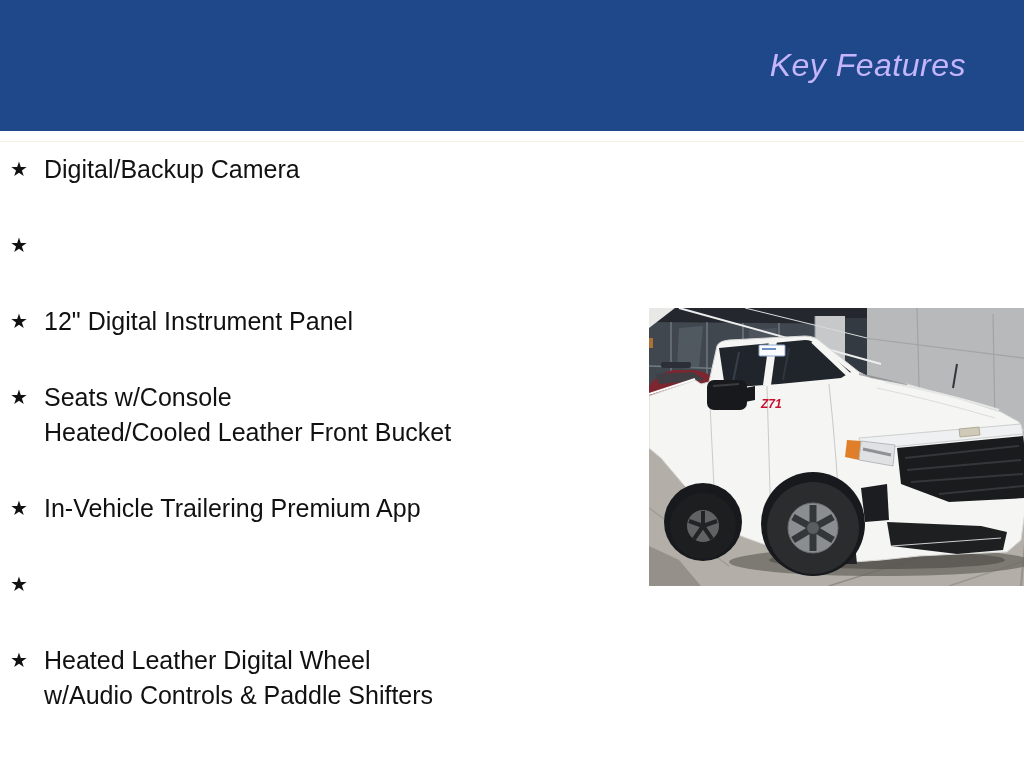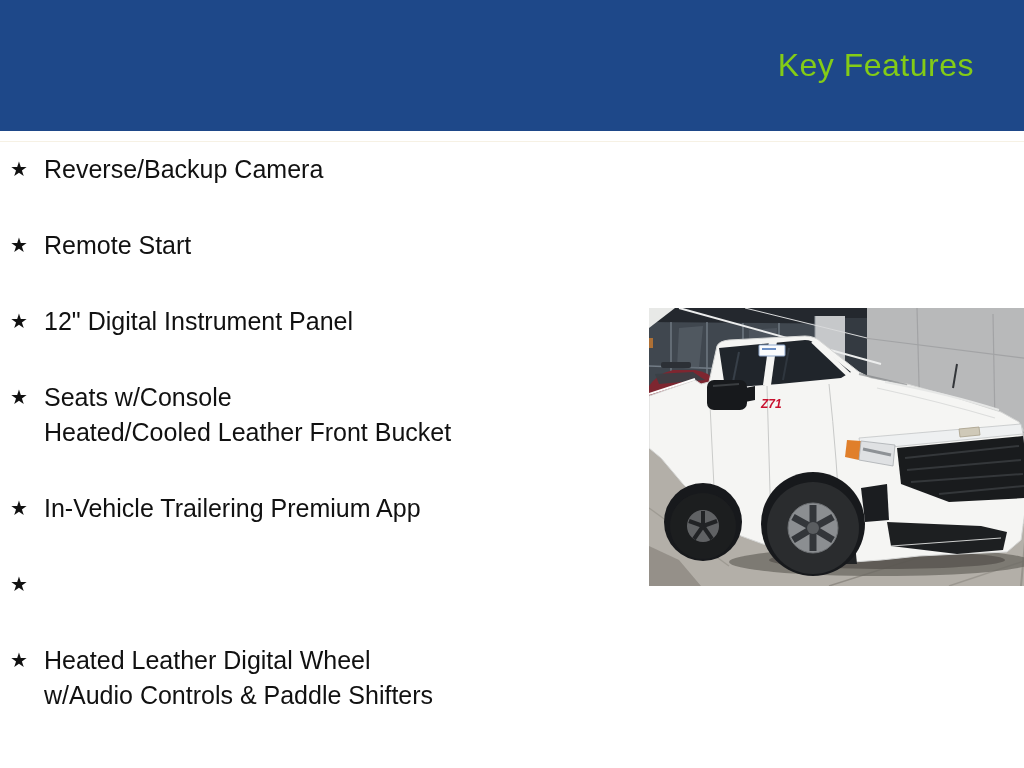--- a/index.html
+++ b/index.html
@@ -4,22 +4,22 @@
 <style>
   html,body{margin:0;padding:0;}
   body{width:1024px;height:768px;overflow:hidden;background:#ffffff;
        font-family:"Liberation Sans",sans-serif;}
   .slide{position:relative;width:1024px;height:768px;background:#ffffff;}
 
   
   .band{position:absolute;left:0;top:0;width:1024px;height:131px;
         background:#1e4889;display:flex;align-items:center;justify-content:flex-end;
         padding-right:50px;box-sizing:border-box;}
-  .band h1{margin:0;font-size:32px;font-weight:400;color:#84cc16;
-           font-family:"Liberation Sans",sans-serif;letter-spacing:.5px;}
+  .band h1{margin:8px;font-size:32px;font-weight:400;color:#c4b5fd;
+           font-family:"Liberation Sans",sans-serif;letter-spacing:.5px;font-style:italic;}
 
   .divider-line{position:absolute;left:0;top:141px;width:1024px;height:1px;
                 background:#f1e9d6;opacity:.65;}
 
   
   .features{list-style:none;margin:0;padding:0;position:absolute;left:0;top:152px;width:560px;}
   .features li{display:flex;align-items:flex-start;margin:0 0 41px 0;padding-left:10px;}
   .star{flex:0 0 34px;width:34px;font-family:"DejaVu Sans",sans-serif;
         font-size:20px;line-height:35px;color:#111111;}
   .ftext{font-size:25px;line-height:35px;color:#111111;}
@@ -37,28 +37,25 @@
   <header class="band">
     <h1>Key Features</h1>
   </header>
 
   <div class="divider-line"></div>
 
   <ul class="features">
     <li>
       <span class="star">★</span>
       <span class="ftext">
-        <span class="line">Reverse/Backup Camera</span>
-      </span>
-    </li>
-    <li>
-      <span class="star">★</span>
-      <span class="ftext">
-        <span class="line">Remote Start</span>
-      </span>
+        <span class="line">Digital/Backup Camera</span>
+      </span>
+    </li>
+    <li>
+      <span class="star">★</span>
     </li>
     <li>
       <span class="star">★</span>
       <span class="ftext">
         <span class="line">12" Digital Instrument Panel</span>
       </span>
     </li>
     <li>
       <span class="star">★</span>
       <span class="ftext">

